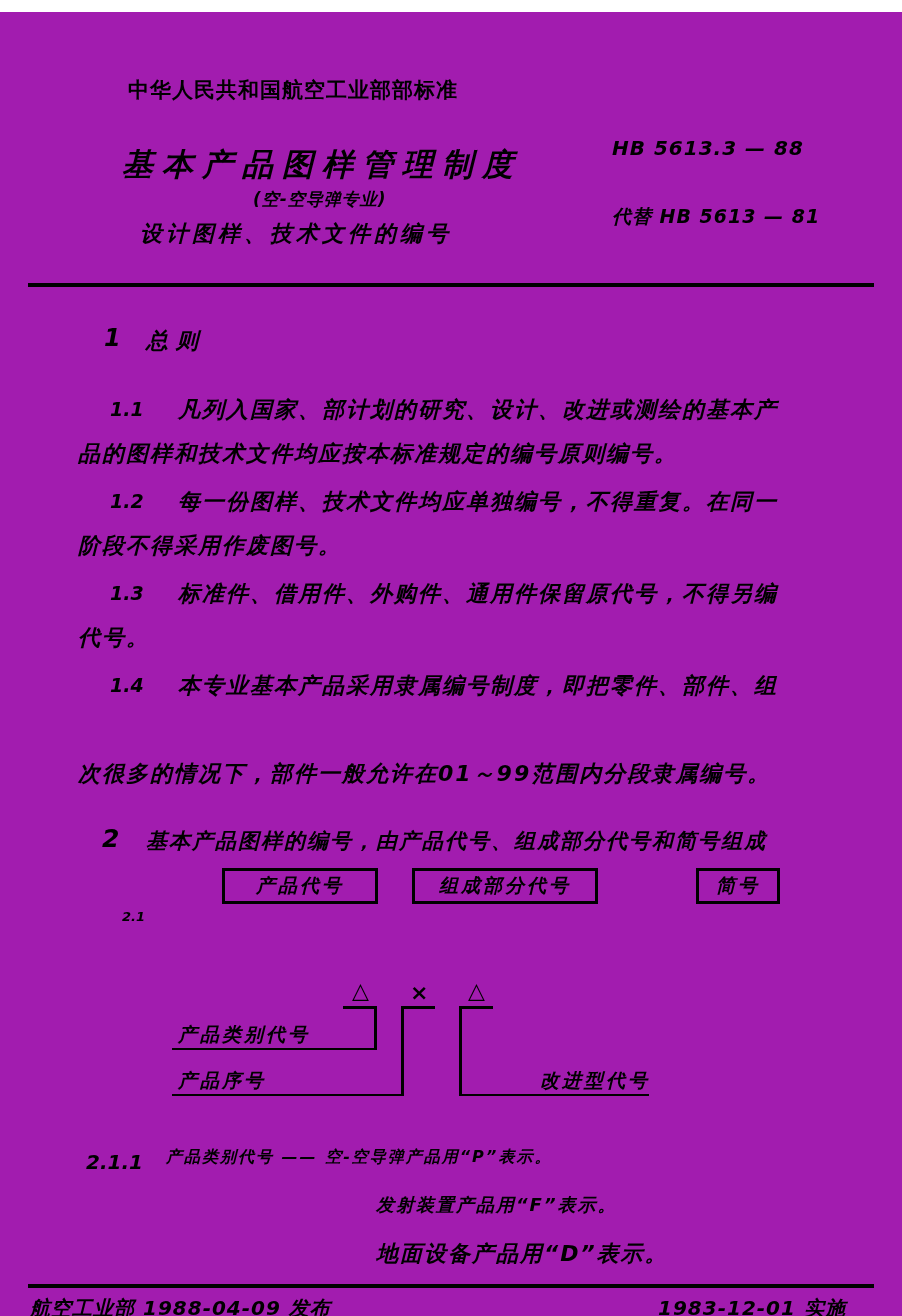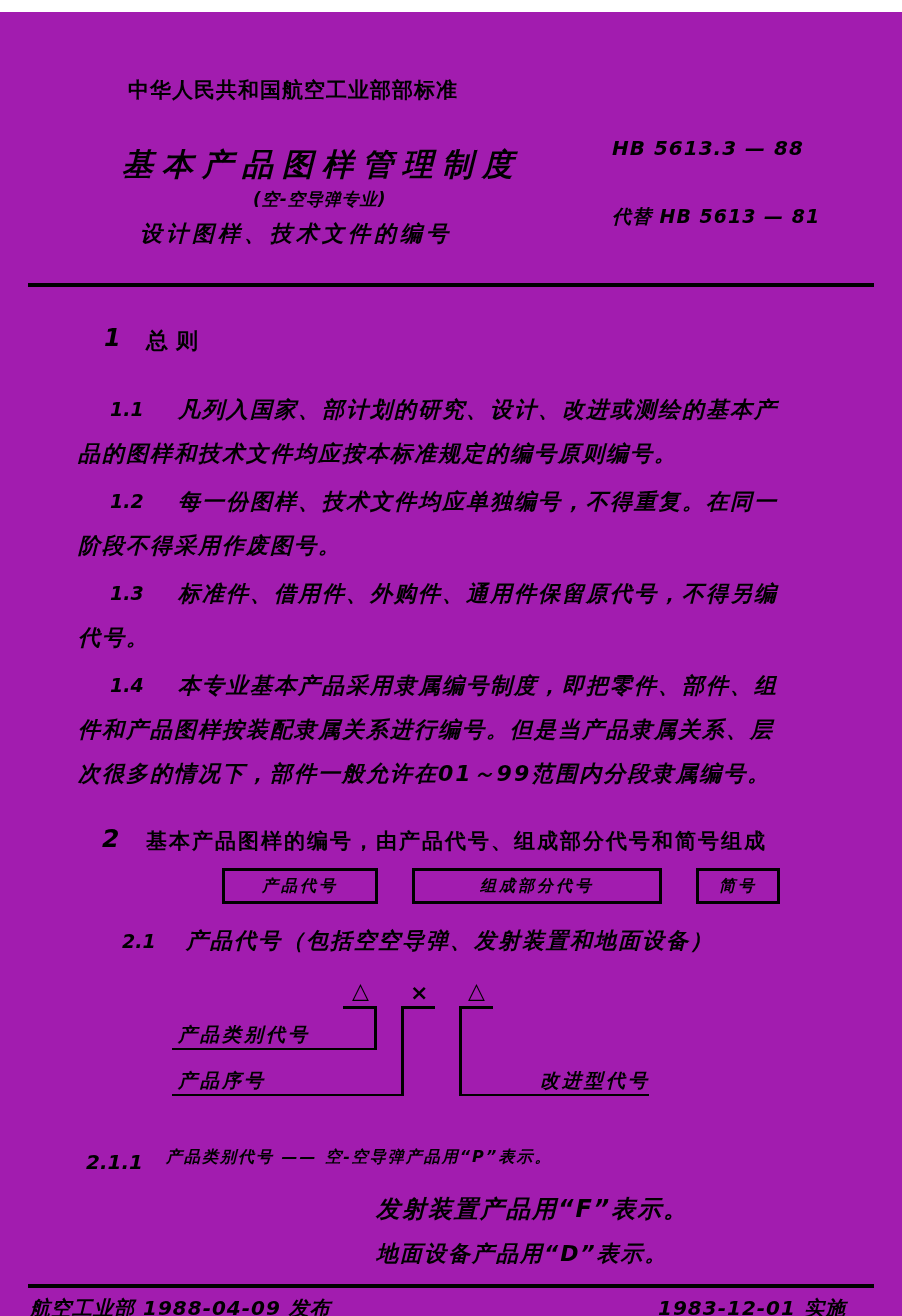--- a/index.html
+++ b/index.html
@@ -98,20 +98,21 @@
     top: 1272px;
     width: 846px;
     height: 4px;
     background: #000;
   }
 
   
   .sec-head {
     position: absolute;
     font-weight: bold;
+    font-style: italic;
     white-space: nowrap;
   }
   .sec-num {
     position: absolute;
     font-style: italic;
     font-weight: bold;
     white-space: nowrap;
   }
   .para {
     position: absolute;
@@ -137,52 +138,52 @@
   #p13-l2   { left: 78px;  top: 611px; font-size: 22px; }
 
   #p14-num  { left: 110px; top: 662px; font-size: 19px; }
   #p14-l1   { left: 178px; top: 659px; font-size: 22px; }
   #p14-l2   { left: 78px;  top: 703px; font-size: 22px; }
   #p14-l3   { left: 78px;  top: 747px; font-size: 22px; }
 
   #h2-num   { left: 102px; top: 812px; font-size: 25px; }
   #h2-text  { left: 146px; top: 815px; font-size: 21px; letter-spacing: 2px; }
 
-  #p21-num  { left: 122px; top: 918px; font-size: 19px; }
+  #p21-num  { left: 122px; top: 897px; font-size: 13px; }
   #p21-text { left: 186px; top: 914px; font-size: 22px; letter-spacing: 2px; }
 
   #p211-num  { left: 86px;  top: 1138px; font-size: 20px; }
   #p211-l1   { left: 166px; top: 1135px; font-size: 16px; letter-spacing: 2px; }
-  #p211-l2   { left: 376px; top: 1181px; font-size: 24px; letter-spacing: 2px; }
+  #p211-l2   { left: 376px; top: 1181px; font-size: 18px; letter-spacing: 2px; }
   #p211-l3   { left: 376px; top: 1227px; font-size: 22px; letter-spacing: 2px; text-align: center; }
 
   
   .code-boxes {
     position: absolute;
     left: 0;
     top: 856px;
     width: 902px;
     height: 44px;
   }
   .code-box {
     position: absolute;
     border: 3px solid #000;
     height: 36px;
     display: flex;
     align-items: center;
     justify-content: center;
-    font-size: 16px;
+    font-size: 19px;
     font-weight: bold;
     font-style: italic;
     letter-spacing: 3px;
     box-sizing: border-box;
     white-space: nowrap;
   }
   #box-product  { left: 222px; width: 156px; }
-  #box-assembly { left: 412px; width: 250px; }
+  #box-assembly { left: 412px; width: 186px; }
   #box-short    { left: 696px; width: 84px;  }
 
   
   .diagram {
     position: absolute;
     left: 0;
     top: 968px;
     width: 902px;
     height: 130px;
   }
@@ -271,34 +272,32 @@
   <div class="sec-num" id="p12-num">1.2</div>
   <div class="para" id="p12-l2">阶段不得采用作废图号。</div>
   <div class="para" id="p12-l1">每一份图样、技术文件均应单独编号，不得重复。在同一</div>
 
   <div class="sec-num" id="p13-num">1.3</div>
   <div class="para" id="p13-l1">标准件、借用件、外购件、通用件保留原代号，不得另编</div>
   <div class="para" id="p13-l2">代号。</div>
 
   <div class="sec-num" id="p14-num">1.4</div>
   <div class="para" id="p14-l1">本专业基本产品采用隶属编号制度，即把零件、部件、组</div>
-  <div class="para" id="p14-l2">件和产品图样按装配隶属关系进行编号。但是当产品隶属关系、层</div>
   <div class="para" id="p14-l3">次很多的情况下，部件一般允许在01～99范围内分段隶属编号。</div>
 
   <div class="sec-num" id="h2-num">2</div>
   <div class="sec-head" id="h2-text">基本产品图样的编号，由产品代号、组成部分代号和简号组成</div>
 
   <div class="code-boxes">
     <div class="code-box" id="box-product">产品代号</div>
     <div class="code-box" id="box-assembly">组成部分代号</div>
     <div class="code-box" id="box-short">简号</div>
   </div>
 
   <div class="sec-num" id="p21-num">2.1</div>
-  <div class="para" id="p21-text">产品代号（包括空空导弹、发射装置和地面设备）</div>
 
   <div class="diagram">
     <div class="sym" id="sym-1">△</div>
     <div class="sym" id="sym-2">×</div>
     <div class="sym" id="sym-3">△</div>
 
     <div class="seg" id="bar-1"></div>
     <div class="seg" id="bar-2"></div>
     <div class="seg" id="bar-3"></div>
 

